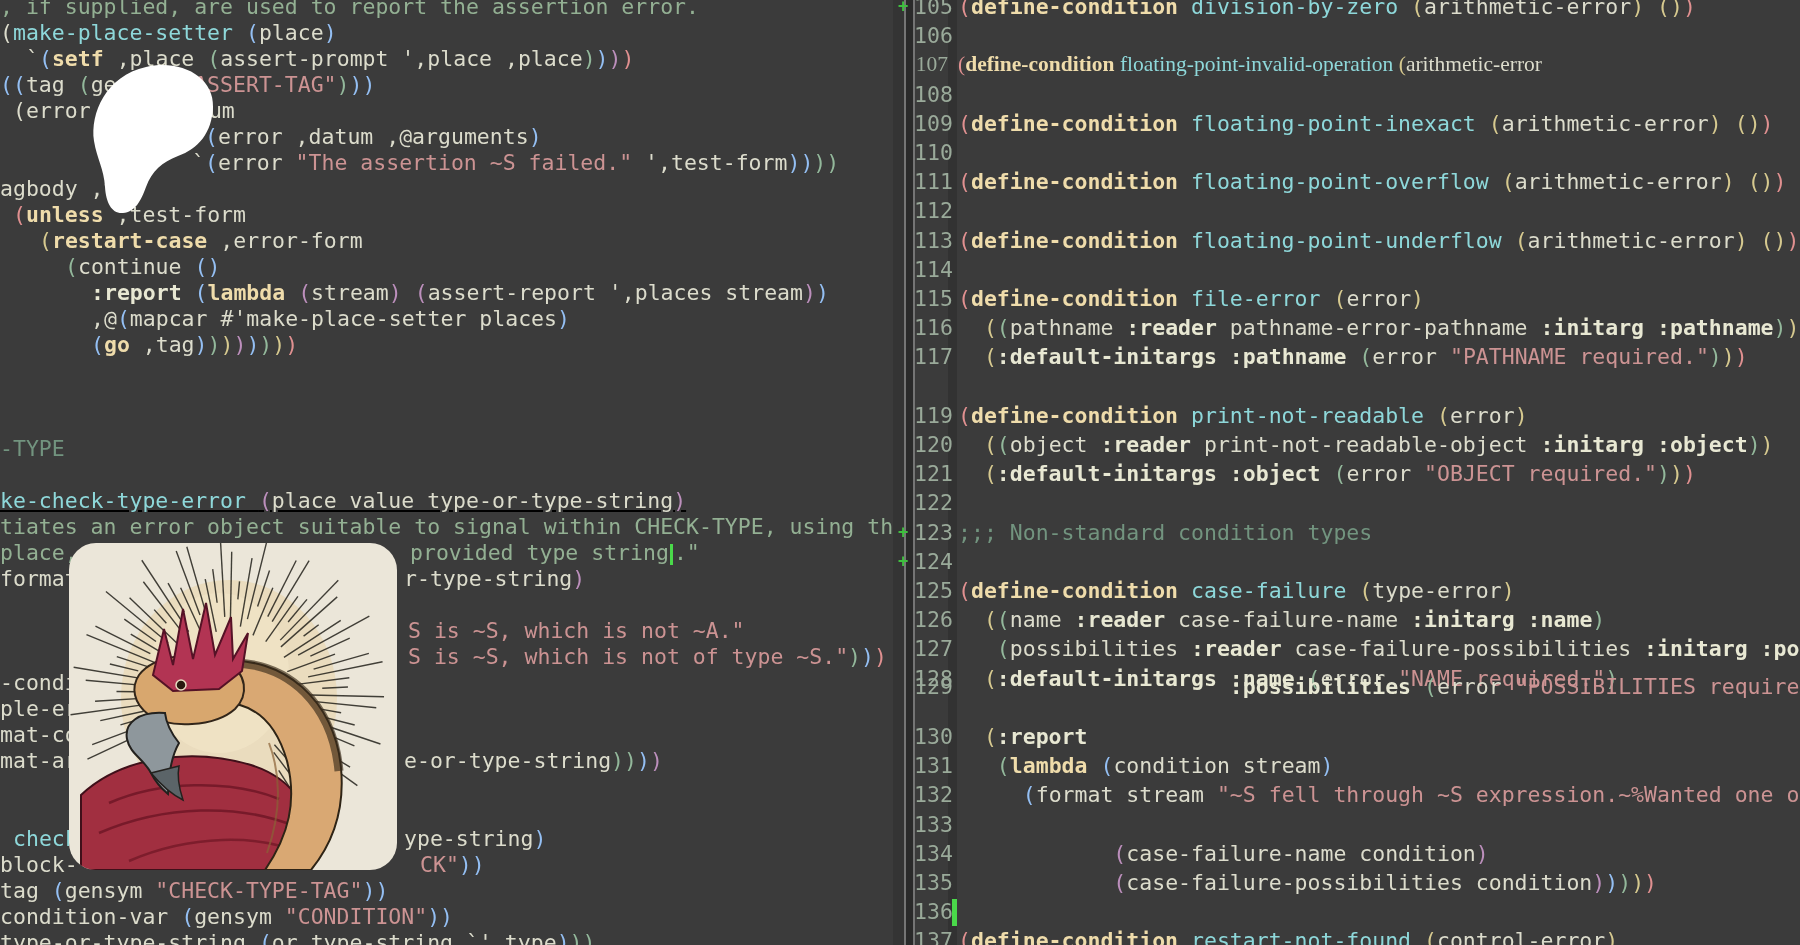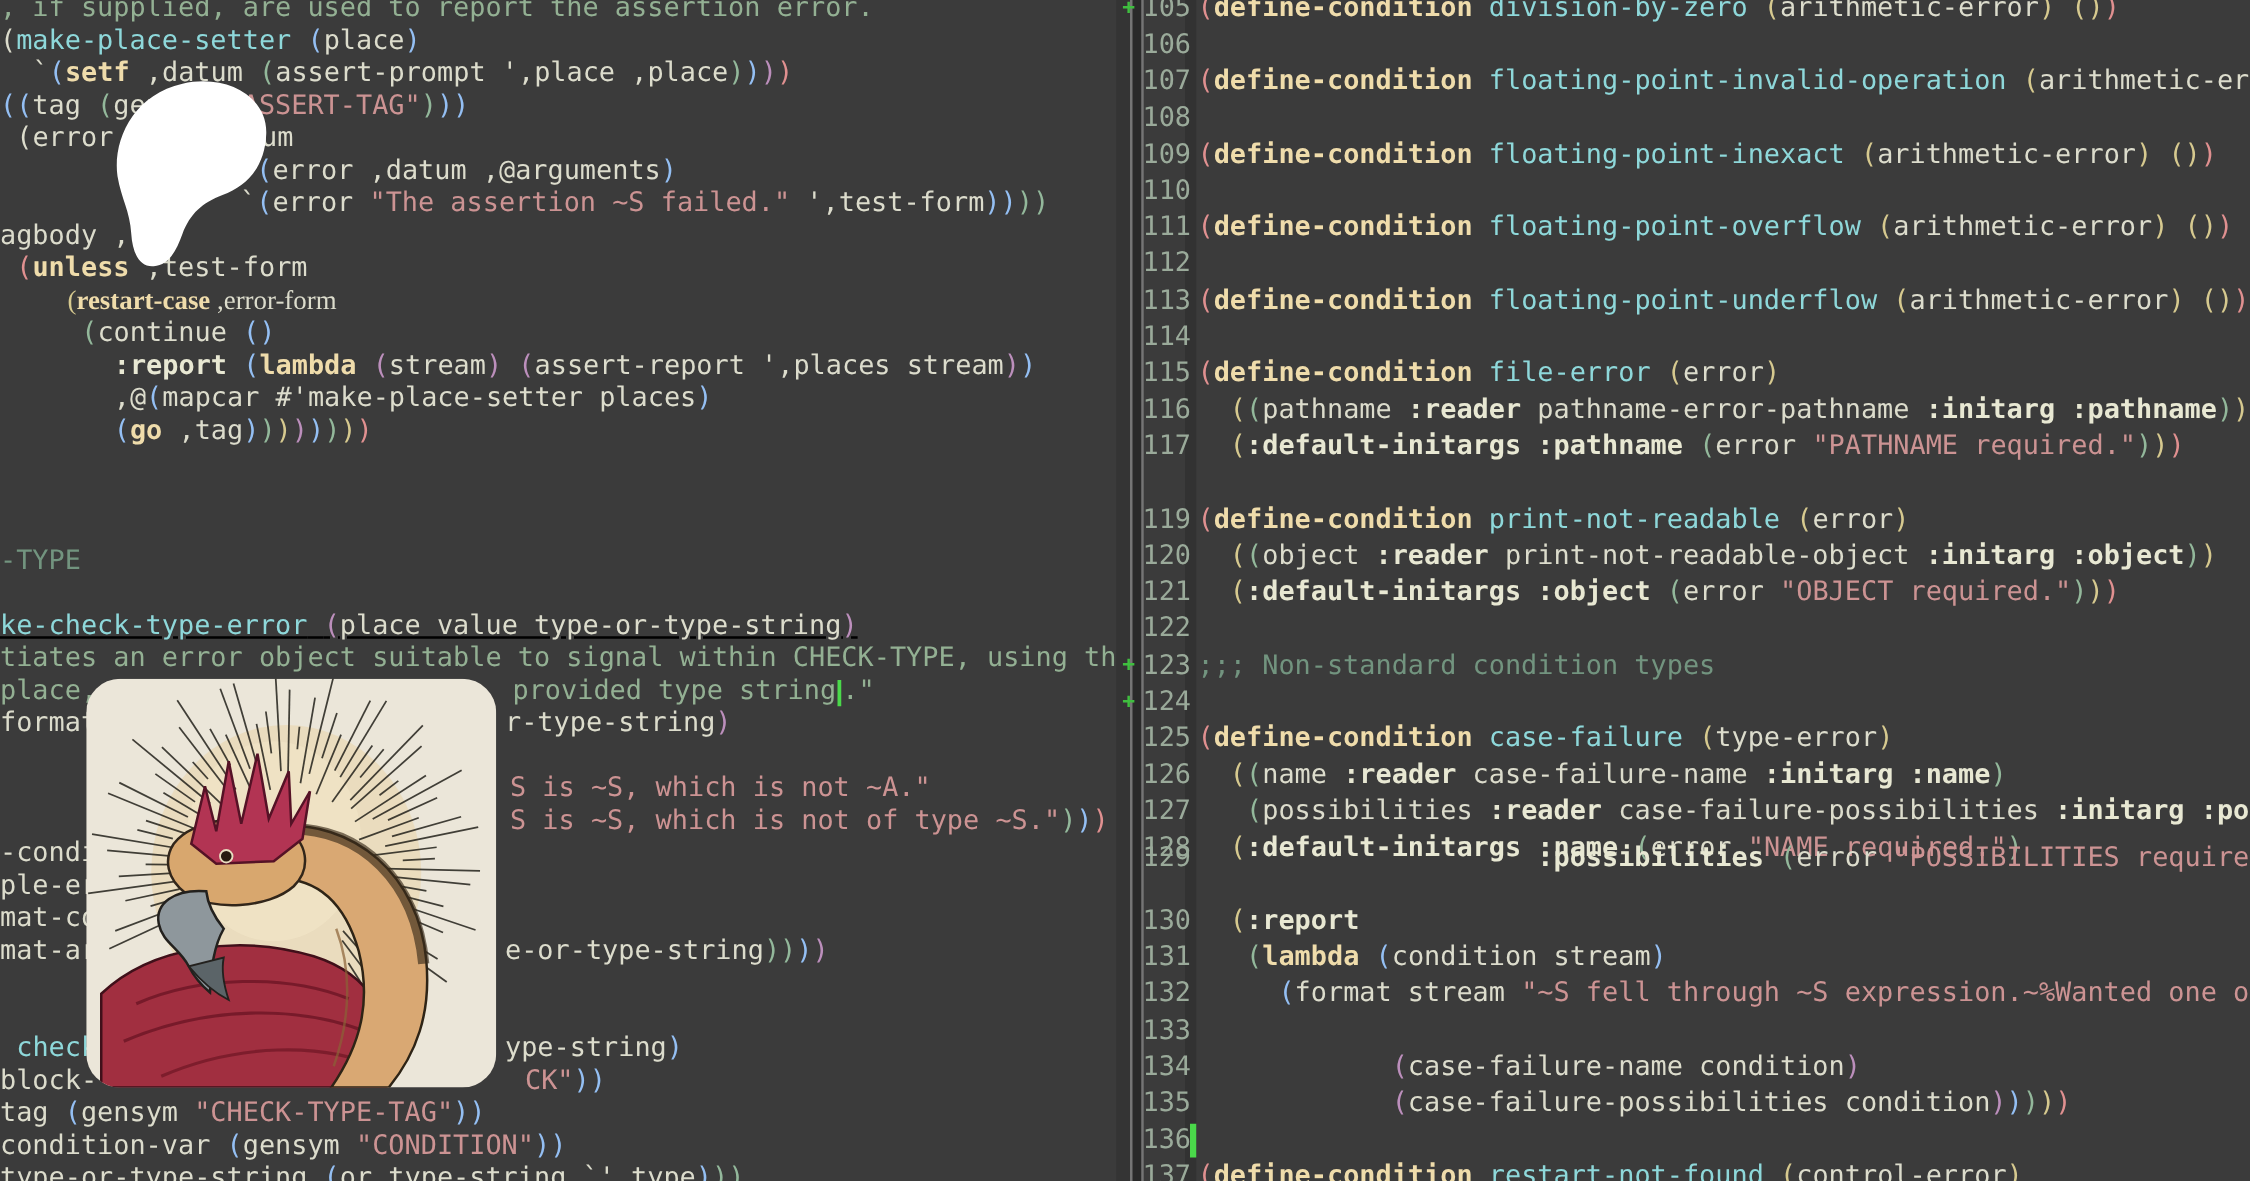--- a/index.html
+++ b/index.html
@@ -32,28 +32,28 @@
   .overlay{position:absolute;z-index:10;}
 </style>
 </head>
 <body>
 
 <div class="screen" style="--bg: #3b3b3b; --d: #dcdccc; --c: #93b093; --t: #72947f; --f: #8ed8da; --k: #efdcab; --b: #e8e8d3; --s: #cc9393; --p1: #e09090; --p2: #d6c98f; --p3: #93b89b; --p4: #94bff3; --p5: #bc8fbc; --cursor: #4ad94a; --diff: #3fbf3f; --lnum: #9aaa9a;">
 
   <div class="pane" id="leftPane">
       <div class="cline" style="top: -6px;"><span class="run" style="left: 0px;"><span class="c">, if supplied, are used to report the assertion error.</span></span></div>
       <div class="cline" style="top: 20px;"><span class="run" style="left: 0px;"><span class="d">(</span><span class="f">make-place-setter</span><span class="d"> </span><span class="p4">(</span><span class="d">place</span><span class="p4">)</span></span></div>
-      <div class="cline" style="top: 46px;"><span class="run" style="left: 26px;"><span class="d">`</span><span class="p4">(</span><span class="k">setf</span><span class="d"> ,datum </span><span class="p3">(</span><span class="d">assert-prompt ',place ,place</span><span class="p3">)</span><span class="p4">)</span><span class="p5">)</span><span class="p1">)</span></span></div>
+      <div class="cline" style="top: 46px;"><span class="run" style="left: 26px;"><span class="d">`</span><span class="p4">(</span><span class="k">setf</span><span class="d"> ,place </span><span class="p3">(</span><span class="d">assert-prompt ',place ,place</span><span class="p3">)</span><span class="p4">)</span><span class="p5">)</span><span class="p1">)</span></span></div>
       <div class="cline" style="top: 72px;"><span class="run" style="left: 0px;"><span class="p4">((</span><span class="d">tag </span><span class="p3">(</span><span class="d">gensym </span><span class="s">"ASSERT-TAG"</span><span class="p3">)</span><span class="p4">))</span></span></div>
       <div class="cline" style="top: 98px;"><span class="run" style="left: 13px;"><span class="d">(error</span></span><span class="run" style="left: 183px;"><span class="d">atum</span></span></div>
       <div class="cline" style="top: 124px;"><span class="run" style="left: 205px;"><span class="p4">(</span><span class="d">error ,datum ,@arguments</span><span class="p4">)</span></span></div>
       <div class="cline" style="top: 150px;"><span class="run" style="left: 192px;"><span class="d">`</span><span class="p4">(</span><span class="d">error </span><span class="s">"The assertion ~S failed."</span><span class="d"> ',test-form</span><span class="p4">))</span><span class="p3">))</span></span></div>
       <div class="cline" style="top: 176px;"><span class="run" style="left: 0px;"><span class="d">agbody ,tag</span></span></div>
       <div class="cline" style="top: 202px;"><span class="run" style="left: 13px;"><span class="p1">(</span><span class="k">unless</span><span class="d"> ,test-form</span></span></div>
-      <div class="cline" style="top: 228px;"><span class="run" style="left: 54px; font-family: Liberation Serif, serif;"><span class="p2">(</span><span class="k">restart-case</span><span class="d"> ,error-form</span></span></div>
+      <div class="cline" style="top: 228px;"><span class="run" style="left: 39px;"><span class="p2">(</span><span class="k">restart-case</span><span class="d"> ,error-form</span></span></div>
       <div class="cline" style="top: 254px;"><span class="run" style="left: 65px;"><span class="p3">(</span><span class="d">continue </span><span class="p4">()</span></span></div>
       <div class="cline" style="top: 280px;"><span class="run" style="left: 91px;"><span class="b">:report</span><span class="d"> </span><span class="p4">(</span><span class="k">lambda</span><span class="d"> </span><span class="p5">(</span><span class="d">stream</span><span class="p5">)</span><span class="d"> </span><span class="p5">(</span><span class="d">assert-report ',places stream</span><span class="p5">)</span><span class="p4">)</span></span></div>
       <div class="cline" style="top: 306px;"><span class="run" style="left: 91px;"><span class="d">,@</span><span class="p4">(</span><span class="d">mapcar #'make-place-setter places</span><span class="p4">)</span></span></div>
       <div class="cline" style="top: 332px;"><span class="run" style="left: 91px;"><span class="p4">(</span><span class="k">go</span><span class="d"> ,tag</span><span class="p4">)</span><span class="p3">)</span><span class="p2">)</span><span class="p5">)</span><span class="p4">)</span><span class="p3">)</span><span class="p2">)</span><span class="p1">)</span></span></div>
       <div class="cline" style="top: 436px;"><span class="run" style="left: 0px;"><span class="t">-TYPE</span></span></div>
       <div class="cline" style="top: 488px;"><span class="run" style="left: 0px; text-decoration: underline;"><span class="f">ke-check-type-error</span><span class="d"> </span><span class="p5">(</span><span class="d">place value type-or-type-string</span><span class="p5">)</span></span></div>
       <div class="cline" style="top: 514px;"><span class="run" style="left: 0px;"><span class="c">tiates an error object suitable to signal within CHECK-TYPE, using the</span></span></div>
       <div class="cline" style="top: 540px;"><span class="run" style="left: 0px;"><span class="c">place,</span></span><span class="run" style="left: 410px;"><span class="c">provided type string</span><span class="cur"></span><span class="c">."</span></span></div>
       <div class="cline" style="top: 566px;"><span class="run" style="left: 0px;"><span class="d">format-</span></span><span class="run" style="left: 404px; text-align: center;"><span class="d">r-type-string</span><span class="p5">)</span></span></div>
       <div class="cline" style="top: 618px;"><span class="run" style="left: 408px;"><span class="s">S is ~S, which is not ~A."</span></span></div>
@@ -70,21 +70,21 @@
     </div>
 
   <div class="divider">
     <div class="dline"></div>
   </div>
   <div class="gutter-shade"></div>
 
   <div class="pane" id="rightPane">
       <div class="rrow" style="top: -6px;"><span class="lnum">105</span><span class="rcode"><span class="p1">(</span><span class="k">define-condition</span><span class="d"> </span><span class="f">division-by-zero</span><span class="d"> </span><span class="p2">(</span><span class="d">arithmetic-error</span><span class="p2">)</span><span class="d"> </span><span class="p2">()</span><span class="p1">)</span></span></div>
       <div class="rrow" style="top: 23.2px;"><span class="lnum">106</span><span class="rcode"></span></div>
-      <div class="rrow" style="top: 52.4px;"><span class="lnum">107</span><span class="rcode"><span class="p1">(</span><span class="k">define-condition</span><span class="d"> </span><span class="f">floating-point-invalid-operation</span><span class="d"> </span><span class="p2">(</span><span class="d">arithmetic-error</span></span></div>
+      <div class="rrow" style="top: 52.4px; font-family: Liberation Serif, serif;"><span class="lnum">107</span><span class="rcode"><span class="p1">(</span><span class="k">define-condition</span><span class="d"> </span><span class="f">floating-point-invalid-operation</span><span class="d"> </span><span class="p2">(</span><span class="d">arithmetic-error</span></span></div>
       <div class="rrow" style="top: 81.6px;"><span class="lnum">108</span><span class="rcode"></span></div>
       <div class="rrow" style="top: 110.8px;"><span class="lnum">109</span><span class="rcode"><span class="p1">(</span><span class="k">define-condition</span><span class="d"> </span><span class="f">floating-point-inexact</span><span class="d"> </span><span class="p2">(</span><span class="d">arithmetic-error</span><span class="p2">)</span><span class="d"> </span><span class="p2">()</span><span class="p1">)</span></span></div>
       <div class="rrow" style="top: 140px;"><span class="lnum">110</span><span class="rcode"></span></div>
       <div class="rrow" style="top: 169.2px;"><span class="lnum">111</span><span class="rcode"><span class="p1">(</span><span class="k">define-condition</span><span class="d"> </span><span class="f">floating-point-overflow</span><span class="d"> </span><span class="p2">(</span><span class="d">arithmetic-error</span><span class="p2">)</span><span class="d"> </span><span class="p2">()</span><span class="p1">)</span></span></div>
       <div class="rrow" style="top: 198.4px;"><span class="lnum">112</span><span class="rcode"></span></div>
       <div class="rrow" style="top: 227.6px;"><span class="lnum">113</span><span class="rcode"><span class="p1">(</span><span class="k">define-condition</span><span class="d"> </span><span class="f">floating-point-underflow</span><span class="d"> </span><span class="p2">(</span><span class="d">arithmetic-error</span><span class="p2">)</span><span class="d"> </span><span class="p2">()</span><span class="p1">)</span></span></div>
       <div class="rrow" style="top: 256.8px;"><span class="lnum">114</span><span class="rcode"></span></div>
       <div class="rrow" style="top: 286px;"><span class="lnum">115</span><span class="rcode"><span class="p1">(</span><span class="k">define-condition</span><span class="d"> </span><span class="f">file-error</span><span class="d"> </span><span class="p2">(</span><span class="d">error</span><span class="p2">)</span></span></div>
       <div class="rrow" style="top: 315.2px;"><span class="lnum">116</span><span class="rcode"><span class="d">  </span><span class="p2">(</span><span class="p3">(</span><span class="d">pathname </span><span class="b">:reader</span><span class="d"> pathname-error-pathname </span><span class="b">:initarg</span><span class="d"> </span><span class="b">:pathname</span><span class="p3">)</span><span class="p2">)</span></span></div>
       <div class="rrow" style="top: 344.4px;"><span class="lnum">117</span><span class="rcode"><span class="d">  </span><span class="p2">(</span><span class="b">:default-initargs</span><span class="d"> </span><span class="b">:pathname</span><span class="d"> </span><span class="p3">(</span><span class="d">error </span><span class="s">"PATHNAME required."</span><span class="p3">)</span><span class="p2">)</span><span class="p1">)</span></span></div>

